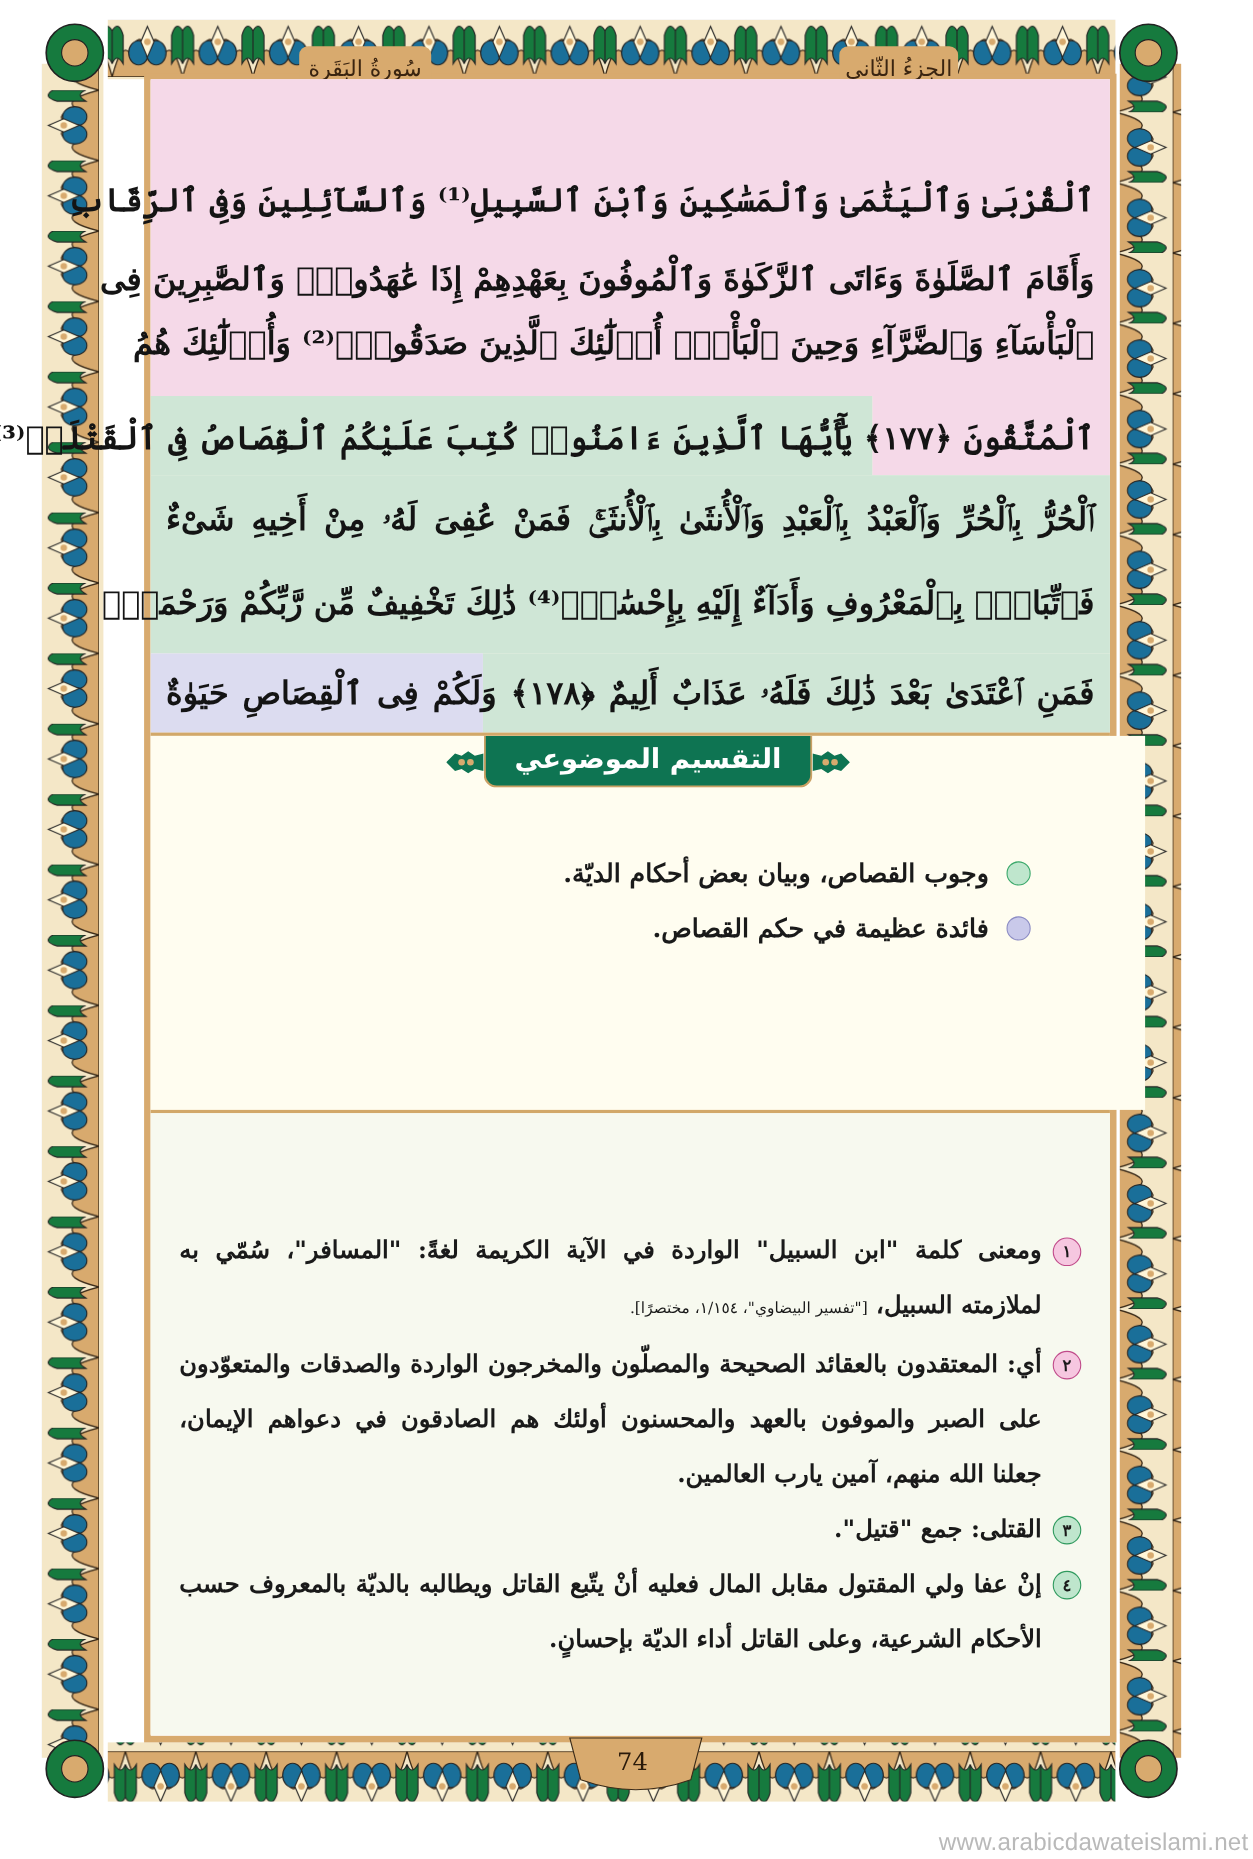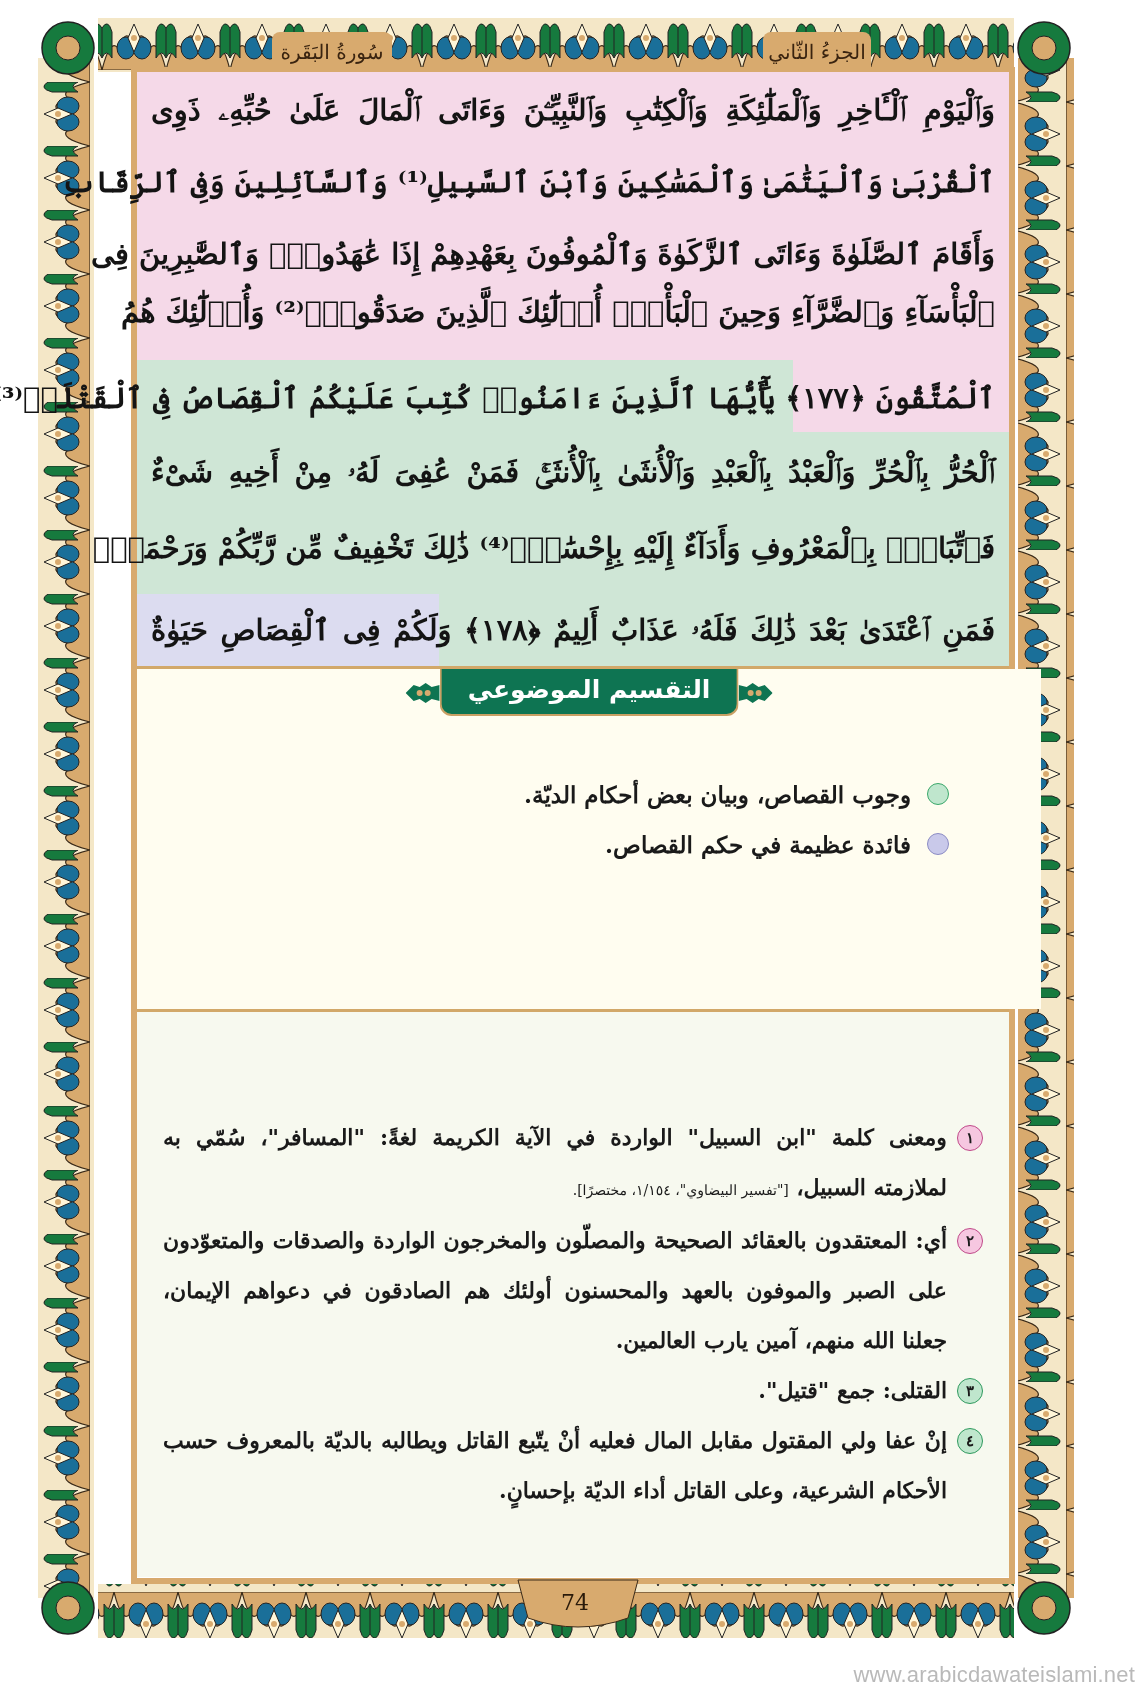--- a/index.html
+++ b/index.html
@@ -1,41 +1,41 @@
 <!DOCTYPE html>
 <html><head>
 <meta charset="utf-8">
 <style>
   html,body{margin:0;padding:0;background:#ffffff;}
   body{width:1139px;height:1690px;position:relative;overflow:hidden;font-family:"DejaVu Sans",sans-serif;}
   .page{position:absolute;left:0;top:0;width:1139px;height:1690px;}
   
   .frame{position:absolute;left:38px;top:18px;width:1036px;height:1620px;}
   .frame svg{position:absolute;left:0;top:0;}
-  .header-tab{position:absolute;top:32px;height:40px;background:#d8aa6e;border-radius:8px 8px 0 0;
+  .header-tab{position:absolute;top:42px;height:40px;background:#d8aa6e;border-radius:8px 8px 0 0;
     display:flex;align-items:center;justify-content:center;color:#3a2410;font-family:"DejaVu Serif",serif;font-size:20px;direction:rtl;text-align:center;}
   .tab-juz{left:763px;width:108px;}
   .tab-surah{left:272px;width:120px;}
   .content{position:absolute;left:137px;top:72px;width:872px;height:1505px;background:#faf7ea;}
   .verse-box{position:absolute;left:0;top:0;width:872px;height:594px;direction:rtl;}
   .bg-pink{position:absolute;background:#f5d9e8;}
   .bg-green{position:absolute;background:#cfe6d6;}
   .bg-purple{position:absolute;background:#dcdcf0;}
   .verse-line{position:absolute;left:14px;right:14px;height:72px;display:flex;align-items:center;justify-content:space-between;
     font-family:"DejaVu Serif",serif;font-size:29px;font-weight:bold;color:#141414;direction:rtl;white-space:nowrap;text-align-last:justify;}
   .verse-line span{display:block;width:100%;text-align:justify;text-align-last:justify;}
   .sec-divider{position:absolute;left:0;width:872px;height:3px;background:#d2a869;}
   .section1{position:absolute;left:0;top:597px;width:904px;height:340px;background:#fffdf0;}
   .section2{position:absolute;left:0;top:940px;width:872px;height:565px;background:#f7f9ef;}
   .title-badge{position:absolute;left:50%;transform:translateX(-50%);display:flex;align-items:center;}
   .badge-body{background:#0e7452;color:#ffffff;font-family:"DejaVu Sans",sans-serif;font-weight:bold;font-size:25px;
     padding:6px 26px 10px 26px;border-radius:0 0 12px 12px;border:2px solid #c9a064;border-top:none;direction:rtl;}
   .badge-orn{width:34px;height:24px;position:relative;}
   .badge-orn svg{position:absolute;left:0;top:0;}
-  .topic-list{position:absolute;right:92px;top:100px;direction:rtl;}
+  .topic-list{position:absolute;right:104px;top:100px;direction:rtl;}
   .topic-item{display:flex;align-items:center;gap:16px;height:50px;font-family:"DejaVu Serif",serif;font-size:23px;font-weight:bold;color:#1a1a1a;}
   .bullet{width:20px;height:20px;border-radius:50%;border:1.5px solid;flex:none;}
   .notes{position:absolute;left:26px;right:26px;top:100px;direction:rtl;}
   .note{display:flex;align-items:flex-start;gap:10px;font-family:"DejaVu Serif",serif;font-size:22px;font-weight:bold;color:#1a1a1a;line-height:50px;margin-bottom:0;}
   .note-num{flex:none;width:24px;height:24px;border-radius:50%;border:1.5px solid;display:flex;align-items:center;justify-content:center;font-size:15px;margin-top:13px;}
   .note-text{flex:1;text-align:justify;}
   .citation{font-size:14px;font-weight:normal;}
   .page-num{position:absolute;left:555px;top:1590px;width:40px;text-align:center;font-family:"DejaVu Serif",serif;font-size:22px;color:#2a1a0a;direction:rtl;}
   .watermark{position:absolute;right:4px;top:1662px;font-family:"Liberation Sans",sans-serif;font-size:22px;color:#b9b9b9;letter-spacing:0.2px;}
 </style>
@@ -97,23 +97,20 @@
   <div class="content">
 
     <div class="verse-box">
       <div class="bg-pink" style="left:0;top:0;width:872px;height:288px;"></div>
       <div class="bg-pink" style="left:656px;top:288px;width:216px;height:72px;"></div>
       <div class="bg-green" style="left:0;top:288px;width:656px;height:72px;"></div>
       <div class="bg-green" style="left:0;top:360px;width:872px;height:162px;"></div>
       <div class="bg-green" style="left:302px;top:522px;width:570px;height:72px;"></div>
       <div class="bg-purple" style="left:0;top:522px;width:302px;height:72px;"></div>
 
-      <div class="verse-line" style="top:2px;">
-          <span>وَٱلْيَوْمِ ٱلْـَٔاخِرِ وَٱلْمَلَٰٓئِكَةِ وَٱلْكِتَٰبِ وَٱلنَّبِيِّـۧنَ وَءَاتَى ٱلْمَالَ عَلَىٰ حُبِّهِۦ ذَوِى</span>
-        </div>
       <div class="verse-line" style="top:74px;">
           <span>ٱلْقُرْبَىٰ وَٱلْيَتَٰمَىٰ وَٱلْمَسَٰكِينَ وَٱبْنَ ٱلسَّبِيلِ⁽¹⁾ وَٱلسَّآئِلِينَ وَفِى ٱلرِّقَابِ</span>
         </div>
       <div class="verse-line" style="top:146px;">
           <span>وَأَقَامَ ٱلصَّلَوٰةَ وَءَاتَى ٱلزَّكَوٰةَ وَٱلْمُوفُونَ بِعَهْدِهِمْ إِذَا عَٰهَدُوا۟ۖ وَٱلصَّٰبِرِينَ فِى</span>
         </div>
       <div class="verse-line" style="top:204px;">
           <span>ٱلْبَأْسَآءِ وَٱلضَّرَّآءِ وَحِينَ ٱلْبَأْسِۗ أُو۟لَٰٓئِكَ ٱلَّذِينَ صَدَقُوا۟ۖ⁽²⁾ وَأُو۟لَٰٓئِكَ هُمُ</span>
         </div>
       <div class="verse-line" style="top:290px;">

